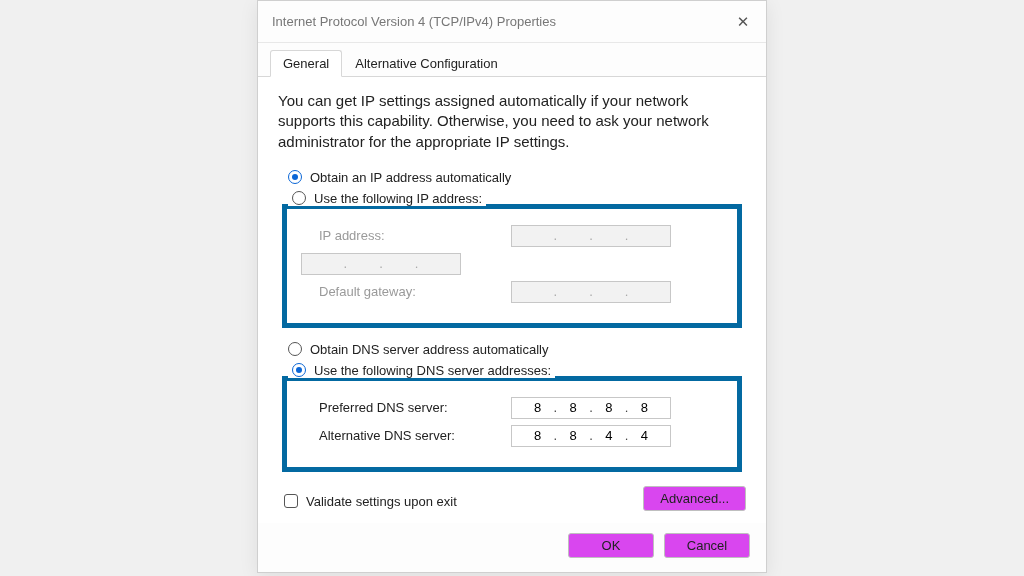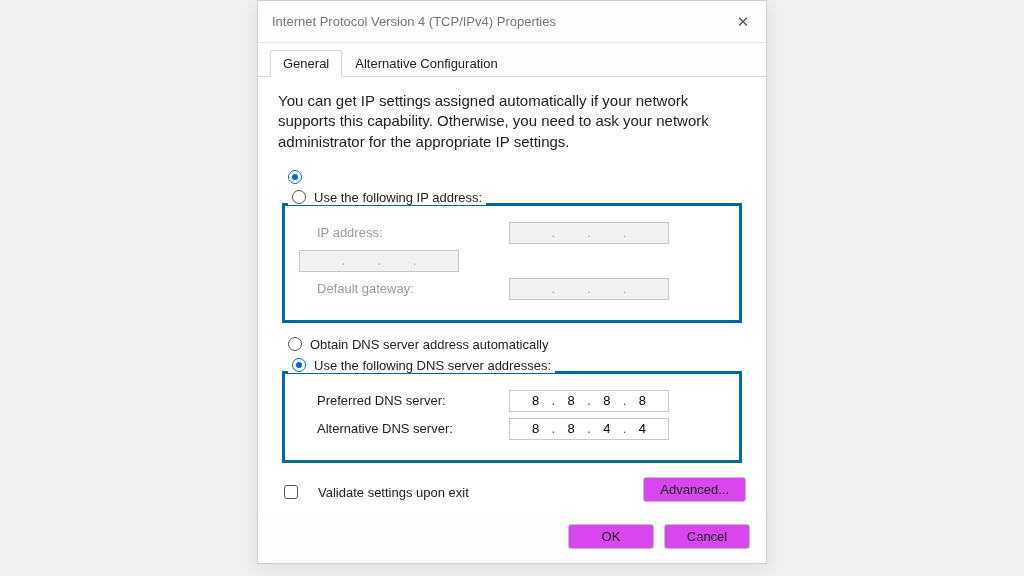--- a/index.html
+++ b/index.html
@@ -99,21 +99,21 @@
     content: "";
     width: 6px;
     height: 6px;
     border-radius: 50%;
     background: #0a66d6;
   }
   .radio.checked {
     border-color: #0a66d6;
   }
   .group {
-    border: 3px solid #0369a1;
+    border: 5px solid #0369a1;
     padding: 10px 14px 14px 14px;
     margin: 0 4px 14px 4px;
   }
   .field-row {
     display: flex;
     align-items: center;
     margin: 6px 0;
   }
   .field-label {
     width: 210px;
@@ -145,21 +145,21 @@
     font-family: inherit;
   }
   .ip-dot {
     color: #444;
     padding: 0 2px;
   }
   .ip-input.disabled .ip-dot { color: #aaa; }
   .checkbox-row {
     display: flex;
     align-items: center;
-    gap: 20px;
+    gap: 8px;
     margin: 6px 0 0 6px;
   }
   .checkbox {
     width: 14px;
     height: 14px;
     border: 1.5px solid #555;
     border-radius: 3px;
     background: #fff;
     cursor: pointer;
     flex-shrink: 0;
@@ -219,20 +219,21 @@
     <div class="tab active">General</div>
     <div class="tab">Alternative Configuration</div>
   </div>
 
   <div class="body">
 
     <div class="intro">You can get IP settings assigned automatically if your network supports this capability. Otherwise, you need to ask your network administrator for the appropriate IP settings.</div>
 
     <div class="radio-row">
       <span class="radio checked"></span>
+      <span>Obtain an IP address automatically</span>
     </div>
 
     <div class="group-outer">
       <div class="radio-row legend">
         <span class="legend-wrap">
           <span class="radio"></span>
           <span>Use the following IP address:</span>
         </span>
       </div>
       <div class="group">

